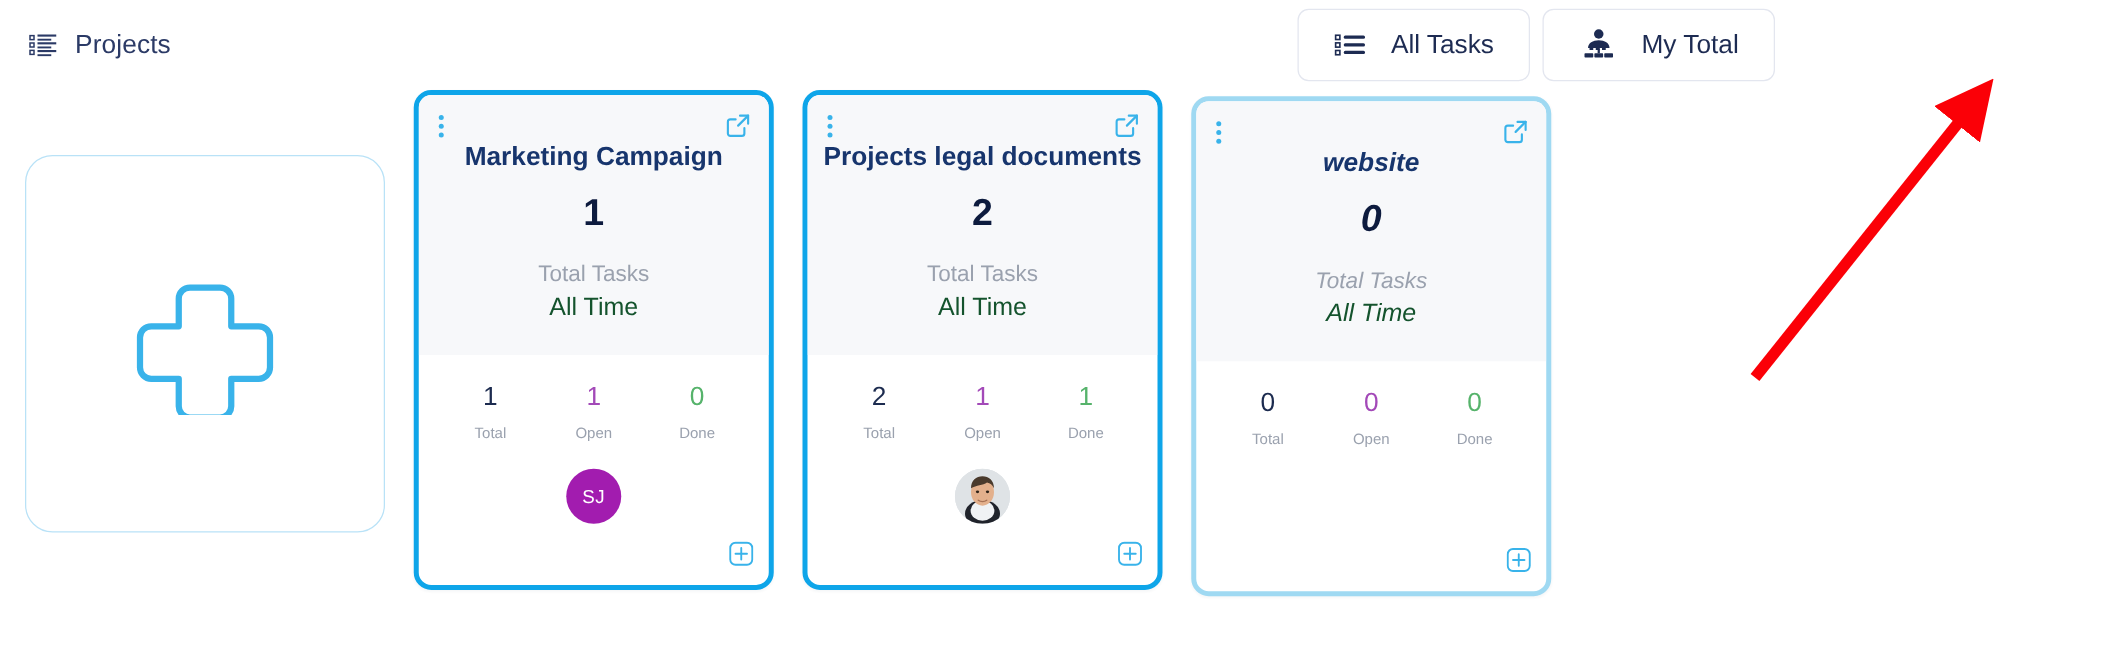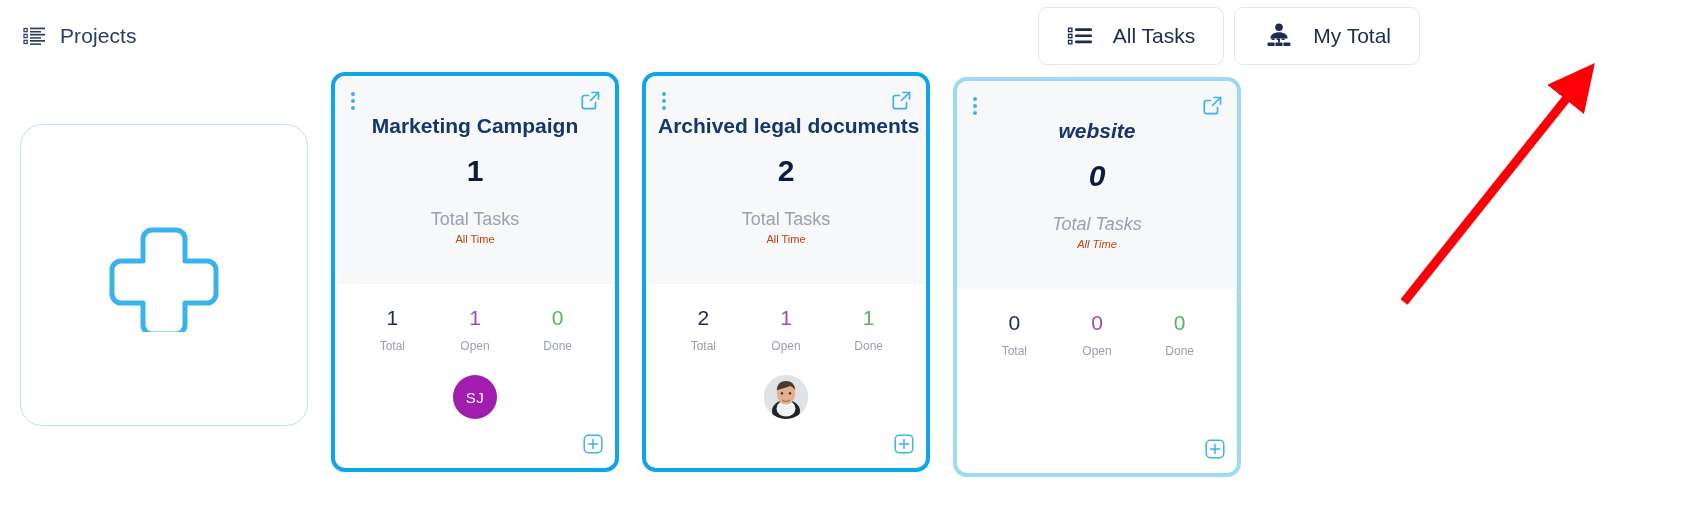--- a/index.html
+++ b/index.html
@@ -96,21 +96,21 @@
     white-space: nowrap;
   }
   .pcount {
     margin-top: 16px; text-align: center;
     font-size: 30px; font-weight: bold; color: #0d1b3e;
   }
   .plabel {
     margin-top: 18px; text-align: center;
     font-size: 18px; color: #9aa1ae; line-height: 1.45;
   }
-  .plabel .sub { display: block; font-size: 11px; color: #c2410c; }
+  .plabel .sub { display: block; font-size: 20px; color: #14532d; }
 
   .stats {
     display: flex; justify-content: space-around;
     padding: 22px 16px 0 16px;
   }
   .stat { text-align: center; flex: 1; }
   .stat .num { font-size: 21px; }
   .stat .num.total { color: #1c2b4f; }
   .stat .num.open { color: #a349b8; }
   .stat .num.done { color: #56b36b; }
@@ -259,21 +259,21 @@
             <i></i>
             <i></i>
           </div>
         <div class="extlink">
           <svg width="21" height="21" viewBox="0 0 21 21">
             <path d="M12 2.5h6.5V9" fill="none" stroke="#39b3ea" stroke-width="1.7" stroke-linecap="round" stroke-linejoin="round"></path>
             <path d="M18.5 2.5L10.5 10.5" fill="none" stroke="#39b3ea" stroke-width="1.7" stroke-linecap="round"></path>
             <path d="M15.5 12.5v4.2a2 2 0 0 1-2 2H4.3a2 2 0 0 1-2-2V7.5a2 2 0 0 1 2-2h4.2" fill="none" stroke="#39b3ea" stroke-width="1.7" stroke-linecap="round" stroke-linejoin="round"></path>
           </svg>
         </div>
-        <div class="ptitle">Archived legal documents</div>
+        <div class="ptitle">Projects legal documents</div>
         <div class="pcount">2</div>
         <div class="plabel">
           <span>Total Tasks</span>
           <span class="sub">All Time</span>
         </div>
       </div>
       <div class="stats">
         <div class="stat">
           <div class="num total">2</div>
           <div class="cap">Total</div>

